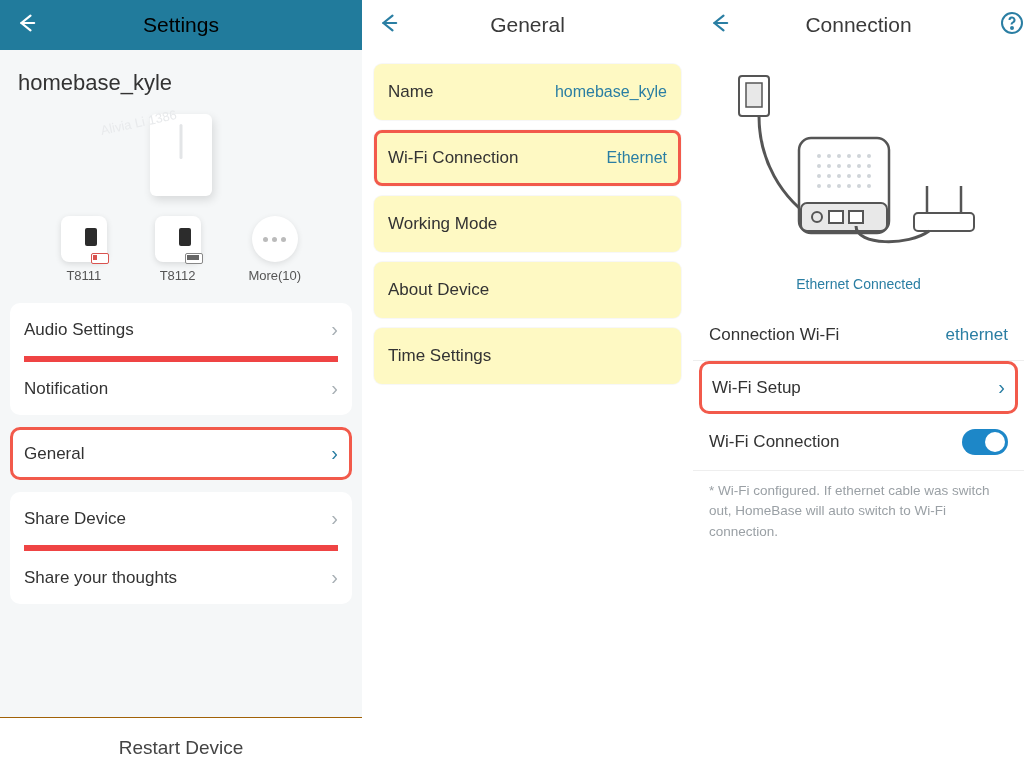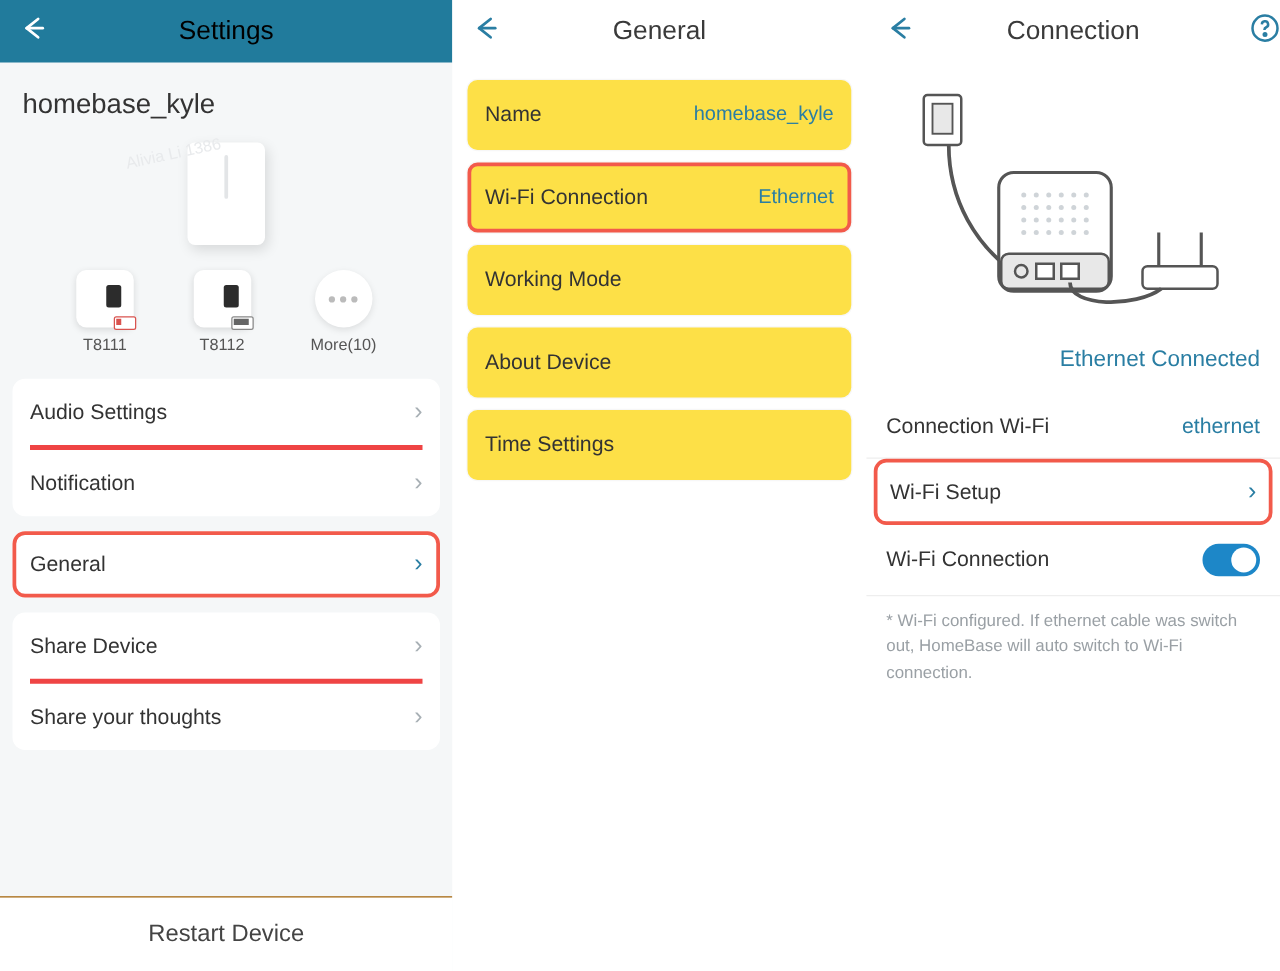--- a/index.html
+++ b/index.html
@@ -29,42 +29,42 @@
   .thumb .cam { width:46px; height:46px; background:#fff; border-radius:8px; box-shadow: 0 2px 6px rgba(0,0,0,0.12); margin:0 auto 6px; position:relative; }
   .cam::after{content:"";position:absolute;width:12px;height:18px;background:#2c2c2c;border-radius:2px;right:10px;top:12px;}
   .batt { position:absolute; right:-2px; bottom:-2px; width:18px; height:11px; border:1.5px solid #888; border-radius:2px; background:#fff;}
   .batt.low{border-color:#d9534f;}
   .batt.low::after{content:"";position:absolute;left:1px;top:1px;width:4px;height:5px;background:#d9534f;}
   .batt.full::after{content:"";position:absolute;left:1px;top:1px;width:12px;height:5px;background:#666;}
   .more-dots { width:46px; height:46px; border-radius:50%; background:#fff; box-shadow: 0 2px 6px rgba(0,0,0,0.1); margin:0 auto 6px; display:flex;align-items:center;justify-content:center;gap:4px;}
   .more-dots span{width:5px;height:5px;border-radius:50%;background:#bbb;}
 
   .card { background:#fff; margin: 12px 10px 0; border-radius:10px; padding: 0 14px; }
-  .card .row { padding: 15px 0; border-bottom:4px solid #ef4444; display:flex; align-items:center; justify-content:space-between; font-size:17px; color:#333; cursor:pointer; }
+  .card .row { padding: 15px 0; border-bottom:6px solid #ef4444; display:flex; align-items:center; justify-content:space-between; font-size:17px; color:#333; cursor:pointer; }
   .card .row:last-child{border-bottom:none;}
   .storage-card{ padding:14px 14px 10px; }
   .storage-title{font-size:18px;color:#333;margin-bottom:8px;}
   .storage-sub{font-size:15px;color:#9aa0a5;}
   .storage-icon{float:right;margin-top:-6px;}
   .chev{color:#a8b0b5;font-size:20px;}
 
   .highlight { outline: 3px solid #f25a4b; outline-offset: -3px; border-radius:10px; }
 
   .footer-btn { position:absolute; bottom:0; left:0; right:0; height:60px; background:#fff; display:flex;align-items:center;justify-content:center; font-size:19px; color:#444; border-top:1px solid #a16207; cursor:pointer;}
 
   
   .p2-list { margin-top: 14px; padding: 0 12px; }
-  .p2-item { background:#fde047; padding: 18px 14px; border-radius:8px; margin-bottom:10px; display:flex; justify-content:space-between; align-items:center; font-size:17px; color:#333; box-shadow:0 0 0 1px rgba(0,0,0,0.03); cursor:pointer;}
+  .p2-item { background:#fef9c3; padding: 18px 14px; border-radius:8px; margin-bottom:10px; display:flex; justify-content:space-between; align-items:center; font-size:17px; color:#333; box-shadow:0 0 0 1px rgba(0,0,0,0.03); cursor:pointer;}
   .p2-item .val { color:#2a7ea3; font-size:16px; }
   .p2-item.hl{ border:3px solid #f25a4b; padding:15px 11px;}
 
   
   .illus { padding: 18px 30px 6px; text-align:center;}
   .illus svg{width:100%;max-width:260px;}
-  .eth-label{ text-align:right; color:#2a7ea3; font-size:18px; margin: 8px 16px 18px; }
+  .eth-label{ text-align:center; color:#2a7ea3; font-size:14px; margin: 8px 2px 18px; }
   .p3-list{}
   .p3-row{ padding: 15px 16px; border-bottom:1px solid #eee; display:flex; justify-content:space-between; align-items:center; font-size:17px; color:#333;}
   .p3-row .val{color:#2a7ea3;}
   .p3-row.hl{ border:3px solid #f25a4b; border-radius:10px; margin:0 6px; padding:12px 10px;}
   .toggle{ width:46px; height:26px; background:#1d87c8; border-radius:13px; position:relative; cursor:pointer;}
   .toggle::after{content:"";position:absolute;width:20px;height:20px;background:#fff;border-radius:50%;right:3px;top:3px;}
   .note{ font-size:13.5px; color:#9aa0a5; padding: 10px 16px 0; line-height:1.5;}
 
   
   .wm{position:absolute;color:#e8eaec;font-size:13px;transform:rotate(-12deg);pointer-events:none;}

